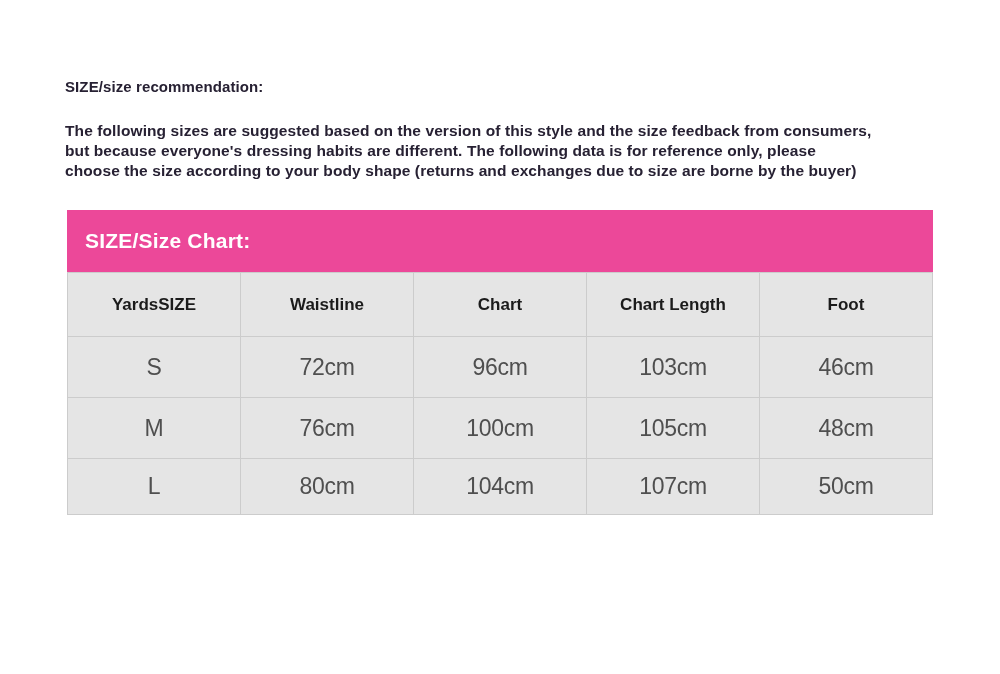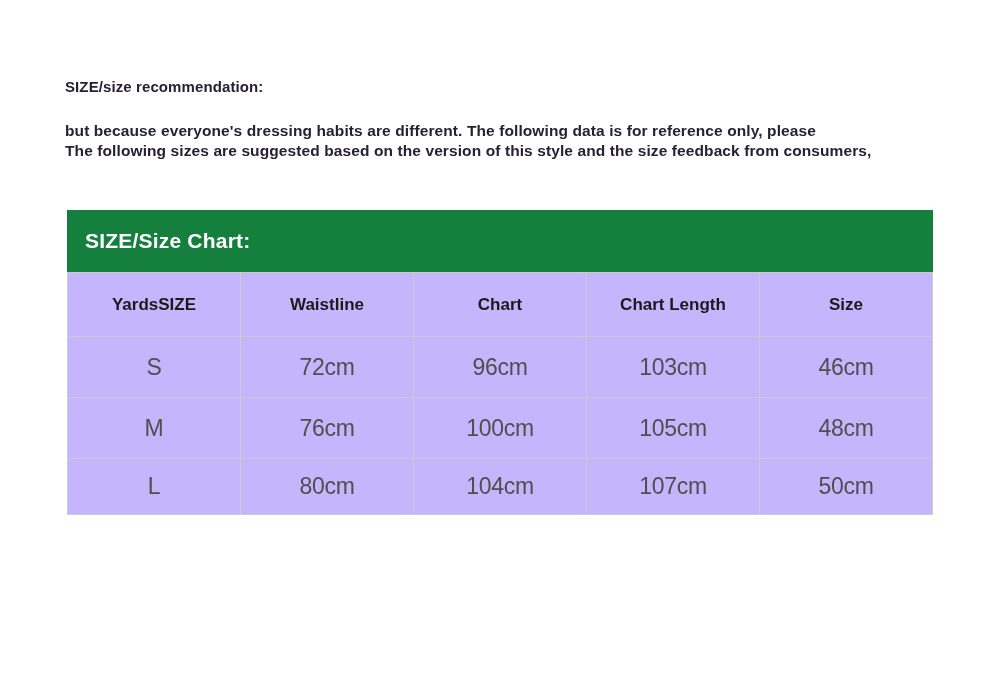--- a/index.html
+++ b/index.html
@@ -39,37 +39,37 @@
   }
   .size-chart {
     position: absolute;
     left: 67px;
     top: 210px;
     width: 866px;
     box-sizing: border-box;
   }
   .chart-title-bar {
     height: 62px;
-    background: #15803d;            
+    background: #ec4899;            
     display: flex;
     align-items: center;
     padding-left: 18px;
     box-sizing: border-box;
   }
   .chart-title-bar span {
     color: #ffffff;
     font-size: 21px;
     font-weight: 700;
     letter-spacing: 0.2px;
   }
   table.size-table {
     width: 100%;
     border-collapse: collapse;
     table-layout: fixed;
-    background: #c4b5fd;
+    background: #e5e5e5;
     padding-left: 46px;
   }
   table.size-table th,
   table.size-table td {
     border: 1px solid #cccccc;
     text-align: center;
     vertical-align: middle;
     padding: 0;
   }
   table.size-table thead th {
@@ -90,38 +90,39 @@
   }
 </style>
 </head>
 <body>
 
 <div class="page">
 
   <h2 class="rec-heading">SIZE/size recommendation:</h2>
 
   <div class="intro">
+    <div>The following sizes are suggested based on the version of this style and the size feedback from consumers,</div>
     <div>but because everyone's dressing habits are different. The following data is for reference only, please</div>
-    <div>The following sizes are suggested based on the version of this style and the size feedback from consumers,</div>
+    <div>choose the size according to your body shape (returns and exchanges due to size are borne by the buyer)</div>
   </div>
 
   <div class="size-chart">
 
     <div class="chart-title-bar">
       <span>SIZE/Size Chart:</span>
     </div>
 
     <table class="size-table">
       <thead>
         <tr>
           <th>YardsSIZE</th>
           <th>Waistline</th>
           <th>Chart</th>
           <th>Chart Length</th>
-          <th>Size</th>
+          <th>Foot</th>
         </tr>
       </thead>
       <tbody>
         <tr>
           <td>S</td>
           <td>72cm</td>
           <td>96cm</td>
           <td>103cm</td>
           <td>46cm</td>
         </tr>

